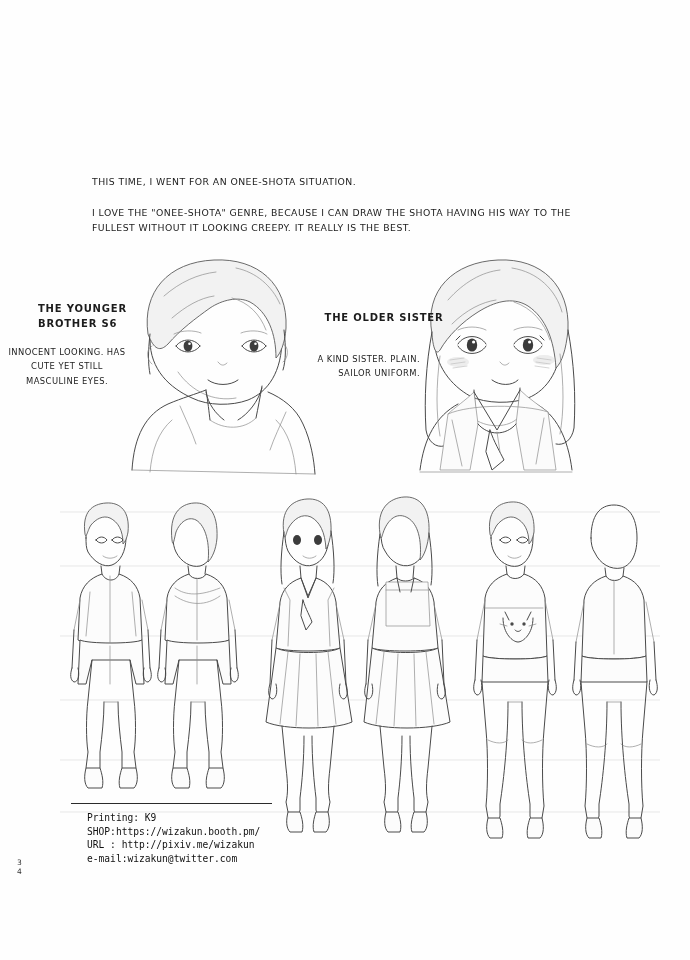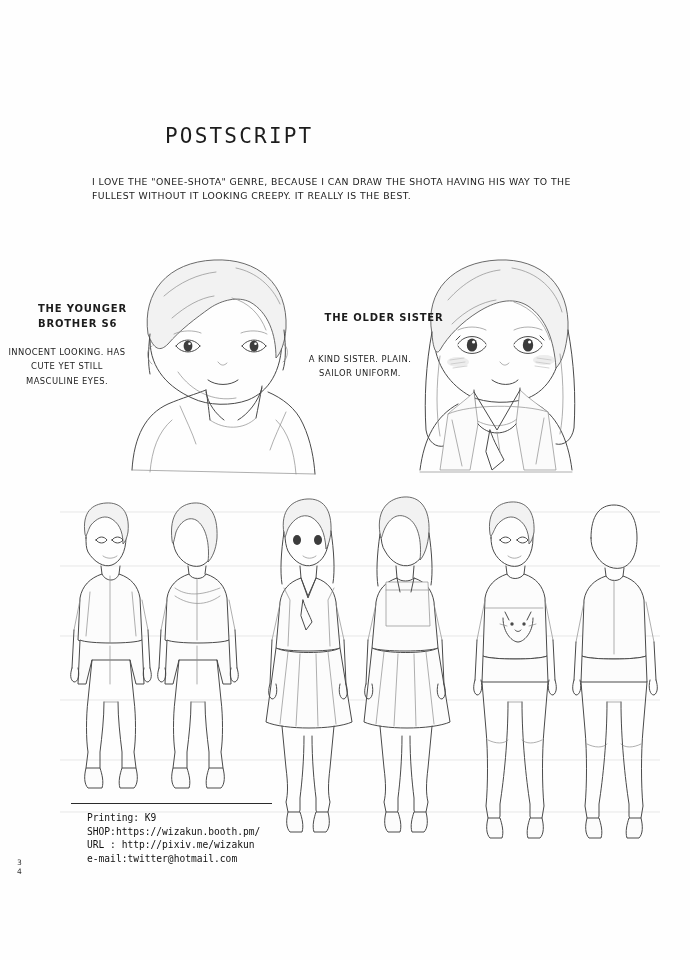--- a/index.html
+++ b/index.html
@@ -60,21 +60,21 @@
   .char-desc {
     position: absolute;
     font-size: 8.4px;
     letter-spacing: 0.45px;
     line-height: 1.7;
     color: #1c1c1c;
   }
   #label-younger { left: 6px; top: 302px; width: 120px; margin-left: 32px; }
   #desc-younger  { left: 6px; top: 345px; width: 122px; text-align: center; }
   #label-older   { left: 294px; top: 311px; width: 180px; text-align: center; }
-  #desc-older    { left: 300px; top: 352px; width: 120px; text-align: center; }
+  #desc-older    { left: 300px; top: 352px; width: 120px; text-align: right; }
 
   
   .footer-rule {
     position: absolute;
     left: 71px;
     top: 803px;
     width: 201px;
     height: 1px;
     background: #2b2b2b;
   }
@@ -372,38 +372,38 @@
         <path class="fil-sk" d="M641 818 C643 826 643 834 639 838 L627 838 C625 832 627 824 629 818 Z"></path>
         <path class="ln-l" d="M584 602 L576 642 M646 602 L654 642"></path>
         <path class="ln" d="M576 642 L574 680 M654 642 L656 680"></path>
         <path class="ln" d="M574 680 C572 686 572 693 576 695 C580 695 582 688 580 680"></path>
         <path class="ln" d="M656 680 C658 686 658 693 654 695 C650 695 648 688 650 680"></path>
       </g>
 
     </svg>
   </div>
 
-  <h1 class="title">POSTSCRIPT</h1>
 
   <div class="body-text">
+    <p>THIS TIME, I WENT FOR AN ONEE-SHOTA SITUATION.</p>
     <p>I LOVE THE "ONEE-SHOTA" GENRE,  BECAUSE I CAN DRAW THE SHOTA HAVING HIS WAY TO THE FULLEST WITHOUT IT LOOKING CREEPY. IT REALLY IS THE BEST.</p>
   </div>
 
   <div class="char-label" id="label-younger">THE YOUNGER BROTHER S6</div>
   <div class="char-desc" id="desc-younger">INNOCENT LOOKING. HAS CUTE YET STILL MASCULINE EYES.</div>
 
   <div class="char-label" id="label-older">THE OLDER SISTER</div>
   <div class="char-desc" id="desc-older">A KIND SISTER. PLAIN. SAILOR UNIFORM.</div>
 
   <div class="footer-rule"></div>
   <div class="footer">
     <div>Printing: K9</div>
     <div>SHOP:https://wizakun.booth.pm/</div>
     <div>URL : http://pixiv.me/wizakun</div>
-    <div>e-mail:twitter@hotmail.com</div>
+    <div>e-mail:wizakun@twitter.com</div>
   </div>
 
   <div class="page-number">
     <div>3</div>
       <div>4</div>
   </div>
 
 </div>
 
 </body></html>

